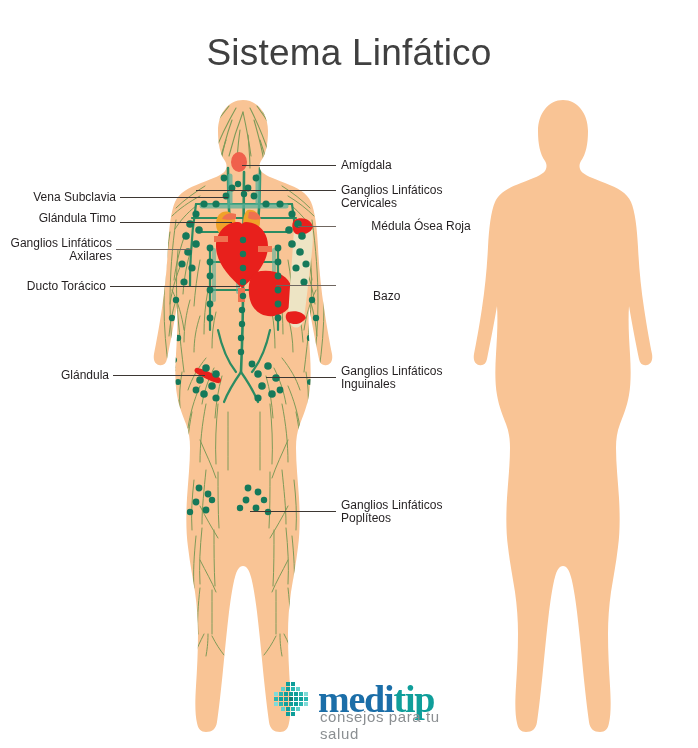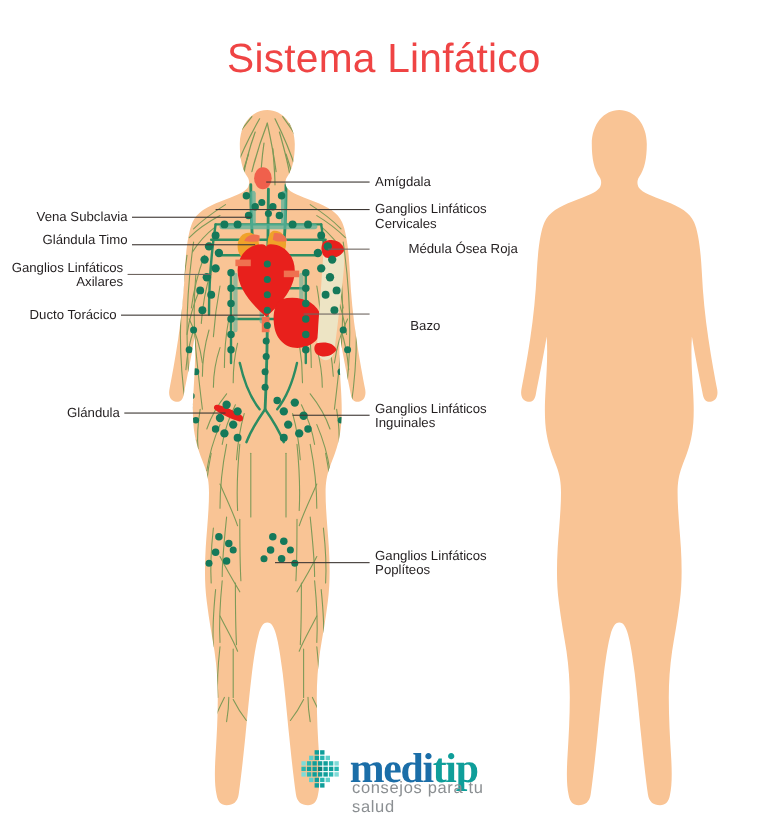--- a/index.html
+++ b/index.html
@@ -23,21 +23,21 @@
   }
   #title {
     position: absolute;
     left: 0;
     top: 32px;
     width: 698px;
     text-align: center;
     font-size: 37px;
     font-weight: 400;
     letter-spacing: 0.2px;
-    color: #ef4444;
+    color: #404040;
     font-family: "Liberation Sans", sans-serif;
   }
   .figure-layer {
     position: absolute;
     left: 0;
     top: 0;
     width: 698px;
     height: 748px;
   }
   .label {

